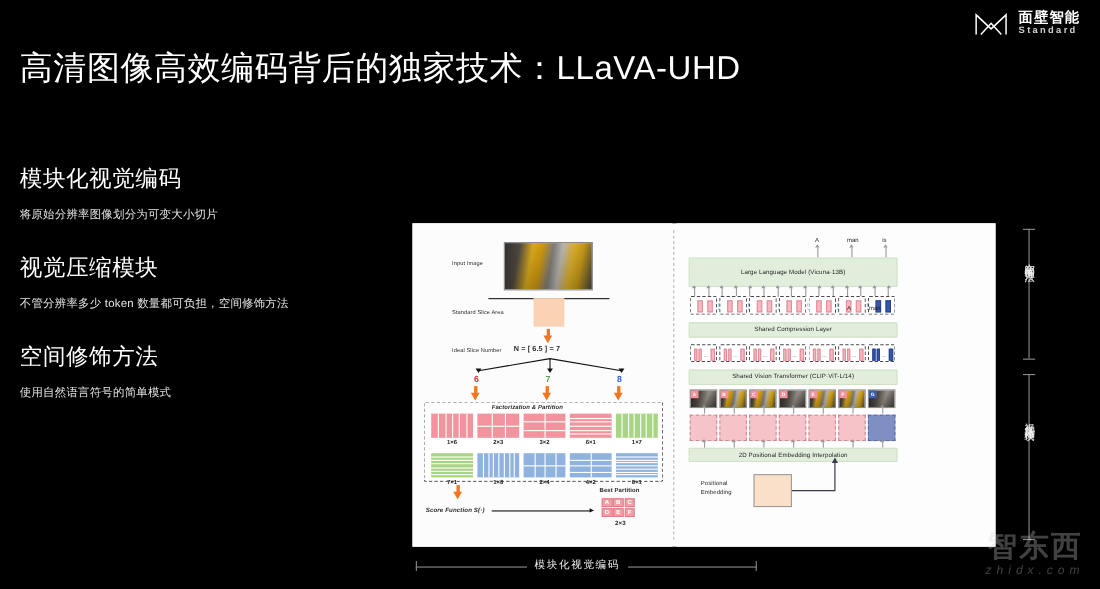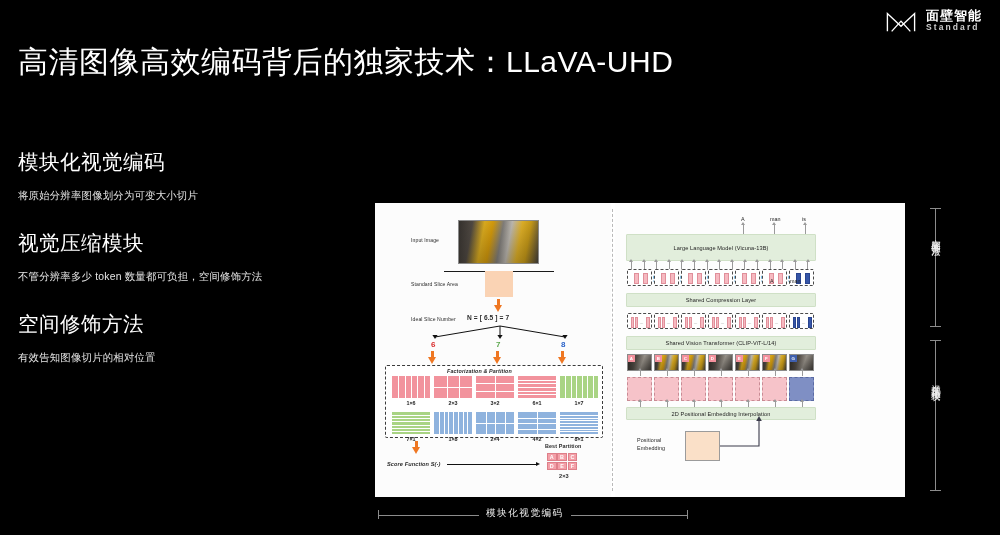--- a/index.html
+++ b/index.html
@@ -162,21 +162,21 @@
       <div class="sec-line">将原始分辨率图像划分为可变大小切片</div>
     </div>
 
     <div class="sec">
       <div class="sec-title">视觉压缩模块</div>
       <div class="sec-line">不管分辨率多少 token 数量都可负担，空间修饰方法</div>
     </div>
 
     <div class="sec">
       <div class="sec-title">空间修饰方法</div>
-      <div class="sec-line">有效告知图像切片的相对位置</div>
+      <div class="sec-line">使用自然语言符号的简单模式</div>
     </div>
 
   </div>
 
   <div class="diagram">
     <div class="dpanel-l"></div>
     <div class="dpanel-r"></div>
     <div class="vdash"></div>
 
     <div class="lbl" style="left:36px; top:34px;">Input Image</div>
@@ -488,14 +488,18 @@
   <div class="vbracket" style="left:935px; top:340px; height:150px;"></div>
   <div class="vtick" style="left:930px; top:340px;"></div>
   <div class="vtick" style="left:930px; top:490px;"></div>
   <div class="vlabel" style="left:929px; top:377px;">视觉压缩模块</div>
 
   <div class="hbracket" style="left:378px; top:515px; width:310px;"></div>
   <div class="htick" style="left:378px; top:510px;"></div>
   <div class="htick" style="left:687px; top:510px;"></div>
   <div class="hlabel" style="left:479px; top:507px;">模块化视觉编码</div>
 
+  <div class="wm">
+    <div class="wm-cn">智东西</div>
+    <div class="wm-en">zhidx.com</div>
+  </div>
 
 </div>
 
 </body></html>

